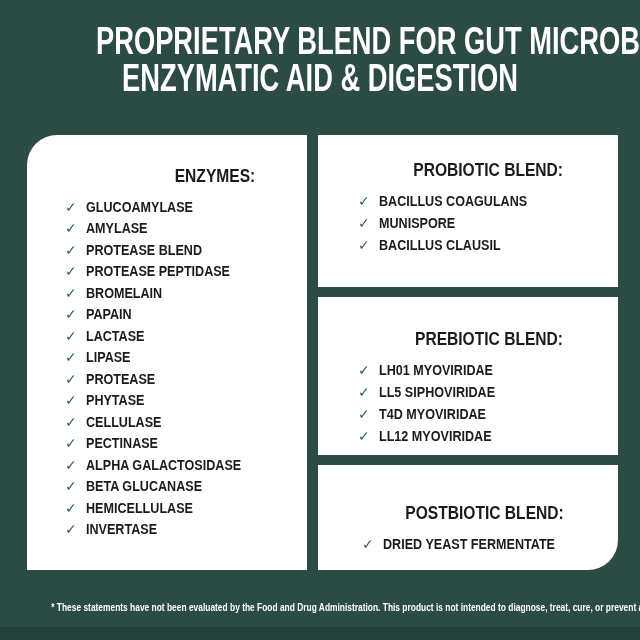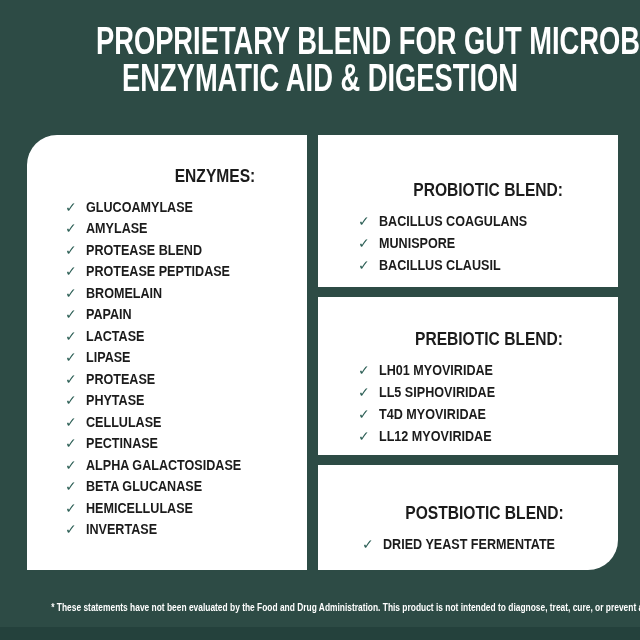--- a/index.html
+++ b/index.html
@@ -29,21 +29,21 @@
   }
   
   .cards{
     position:absolute;left:27px;top:135px;width:591px;height:435px;
     display:flex;gap:11px;
     border-radius:30px 0 30px 0;overflow:hidden;text-align:right;
   }
   .card{background:var(--card);color:var(--text);}
   .card-enzymes{flex:0 0 280px;padding:30px 10px 0 38px;}
   .right-col{flex:1;display:flex;flex-direction:column;gap:10px;}
-  .card-probiotic{height:152px;padding:44px 10px 0 40px;}
+  .card-probiotic{height:152px;padding:24px 10px 0 40px;}
   .card-prebiotic{height:158px;padding:31px 10px 4px 40px;}
   .card-postbiotic{flex:1;padding:37px 10px 0 44px;}
   .card h2{
     font-size:19px;font-weight:700;line-height:22px;white-space:nowrap;
     transform:scaleX(0.82);transform-origin:0 50%;
     margin-bottom:9px;color:var(--text);
   }
   ul.items{list-style:none;}
   .item{
     display:flex;align-items:center;gap:9px;

